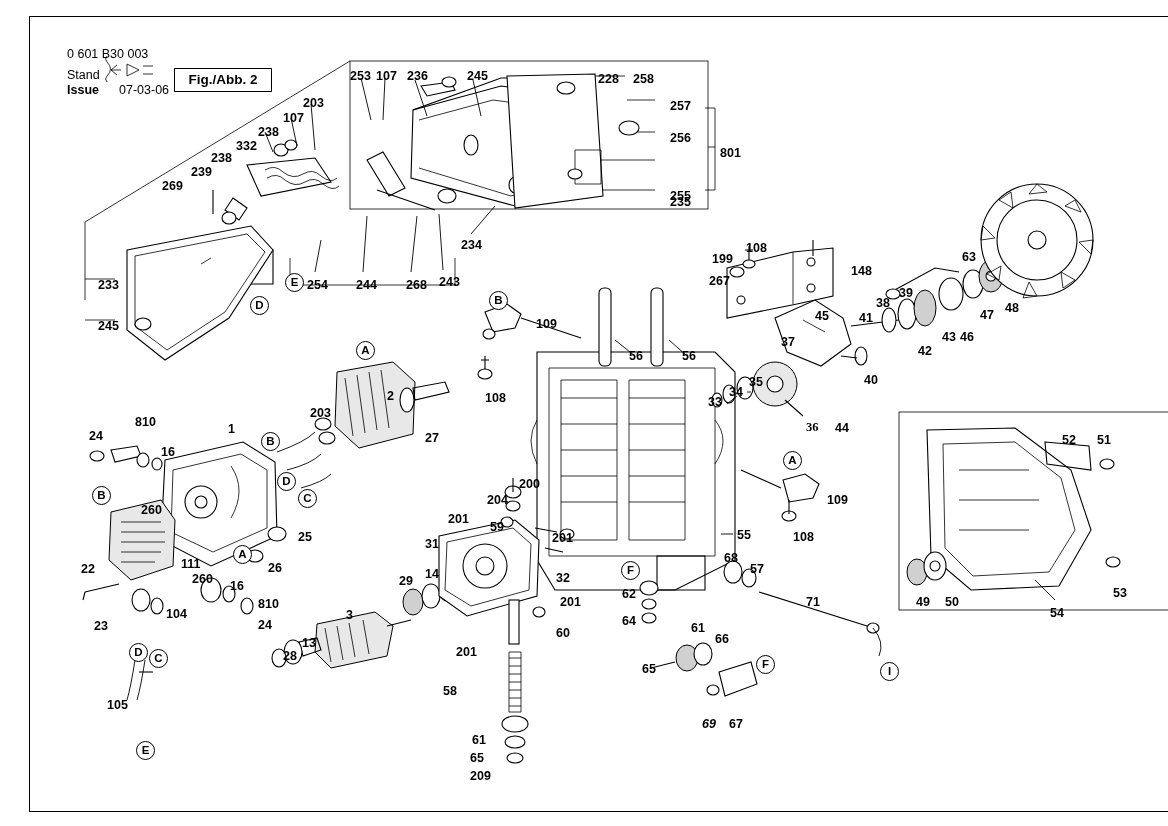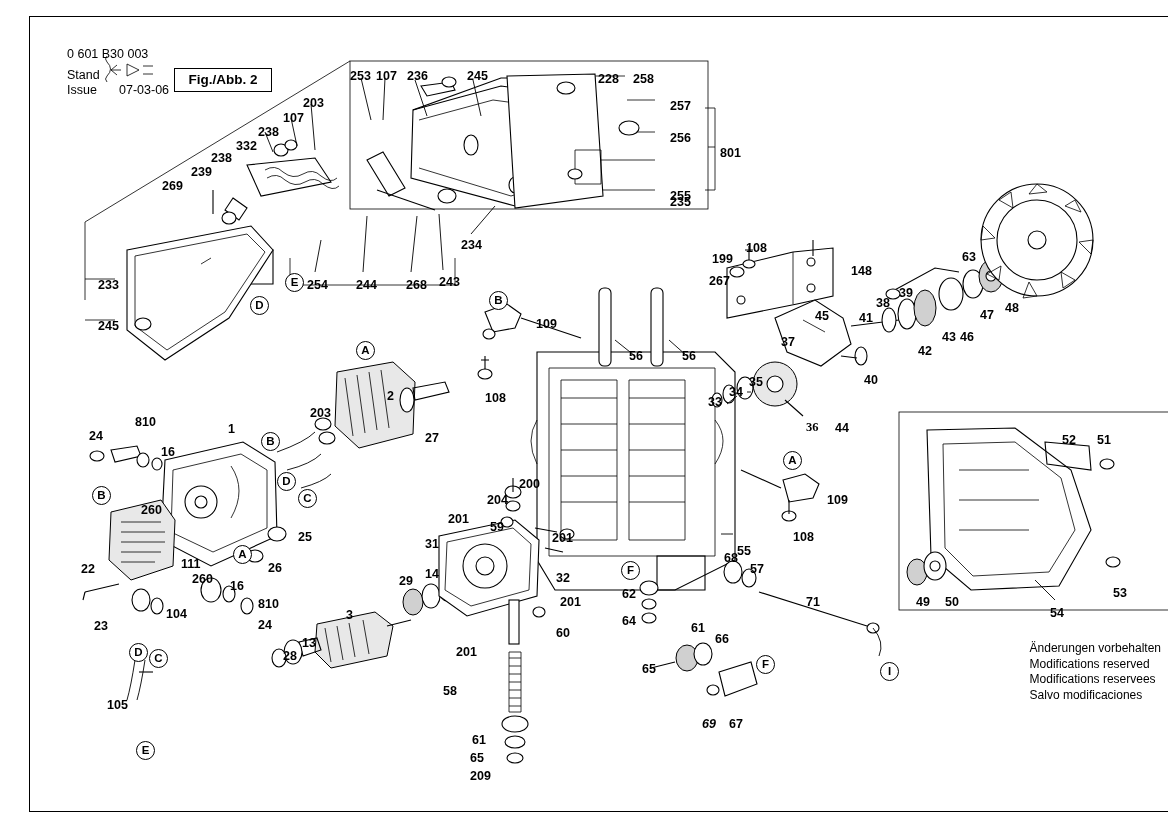--- a/index.html
+++ b/index.html
@@ -24,32 +24,26 @@
 </style>
 </head>
 <body>
 
 <div id="sheet">
 
   <div class="frame"></div>
 
   <div class="hdr" style="left:52px;top:47px;font-size:12.5px;">0 601 B30 003</div>
   <div class="hdr" style="left:52px;top:68px;">Stand</div>
-  <div class="hdr" style="left:52px;top:83px;">Issue</div>
+  <div class="hdr" style="left:52px;top:83px;font-weight:bold;">Issue</div>
   <div class="hdr" style="left:104px;top:83px;">07-03-06</div>
   <div class="figbox">
       <span>Fig./Abb. 2</span>
     </div>
 
-  <div class="foot">
-    <div>Änderungen vorbehalten</div>
-    <div>Modifications reserved</div>
-    <div>Modifications reservees</div>
-    <div>Salvo modificaciones</div>
-  </div>
 
   <svg class="art" viewBox="0 0 1168 826">
     <g class="thin">
 
       <path d="M92 62 q7 7 0 14 M92 62 q-3 -3 0 -6 M92 76 q-3 3 0 6"></path>
       <path d="M96 70 h10 M102 65 l-6 5 6 5"></path>
       <path d="M112 64 l12 6 -12 6 z"></path>
       <path d="M128 66 h10 M128 74 h10"></path>
     </g>
 
@@ -361,21 +355,21 @@
       <div class="lbl" style="left: 693px; top: 396px;">33</div>
       <div class="lbl" style="left: 714px; top: 386px;">34</div>
       <div class="lbl" style="left: 734px; top: 376px;">35</div>
       <div class="lbl" style="left: 791px; top: 421px; font-family: Liberation Serif, serif;">36</div>
       <div class="lbl" style="left: 614px; top: 350px;">56</div>
       <div class="lbl" style="left: 667px; top: 350px;">56</div>
       <div class="lbl" style="left: 521px; top: 318px;">109</div>
       <div class="lbl" style="left: 470px; top: 392px;">108</div>
       <div class="lbl" style="left: 812px; top: 494px;">109</div>
       <div class="lbl" style="left: 778px; top: 531px;">108</div>
-      <div class="lbl" style="left: 722px; top: 529px; margin-top: 16px;">55</div>
+      <div class="lbl" style="left: 722px; top: 529px;">55</div>
       <div class="lbl" style="left: 709px; top: 552px;">68</div>
       <div class="lbl" style="left: 735px; top: 563px;">57</div>
       <div class="lbl" style="left: 607px; top: 588px;">62</div>
       <div class="lbl" style="left: 607px; top: 615px;">64</div>
       <div class="lbl" style="left: 791px; top: 596px;">71</div>
       <div class="lbl" style="left: 676px; top: 622px;">61</div>
       <div class="lbl" style="left: 700px; top: 633px;">66</div>
       <div class="lbl" style="left: 627px; top: 663px;">65</div>
       <div class="lbl" style="left: 687px; top: 718px; font-style: italic;">69</div>
       <div class="lbl" style="left: 714px; top: 718px;">67</div>

